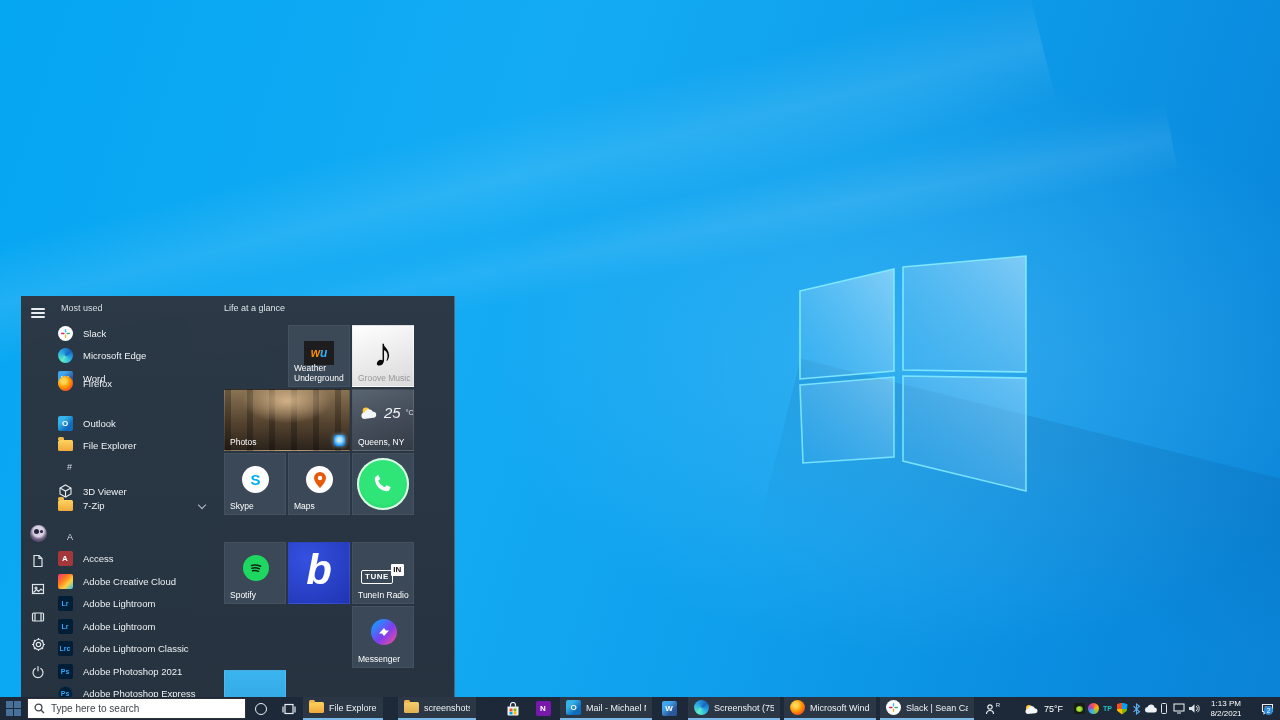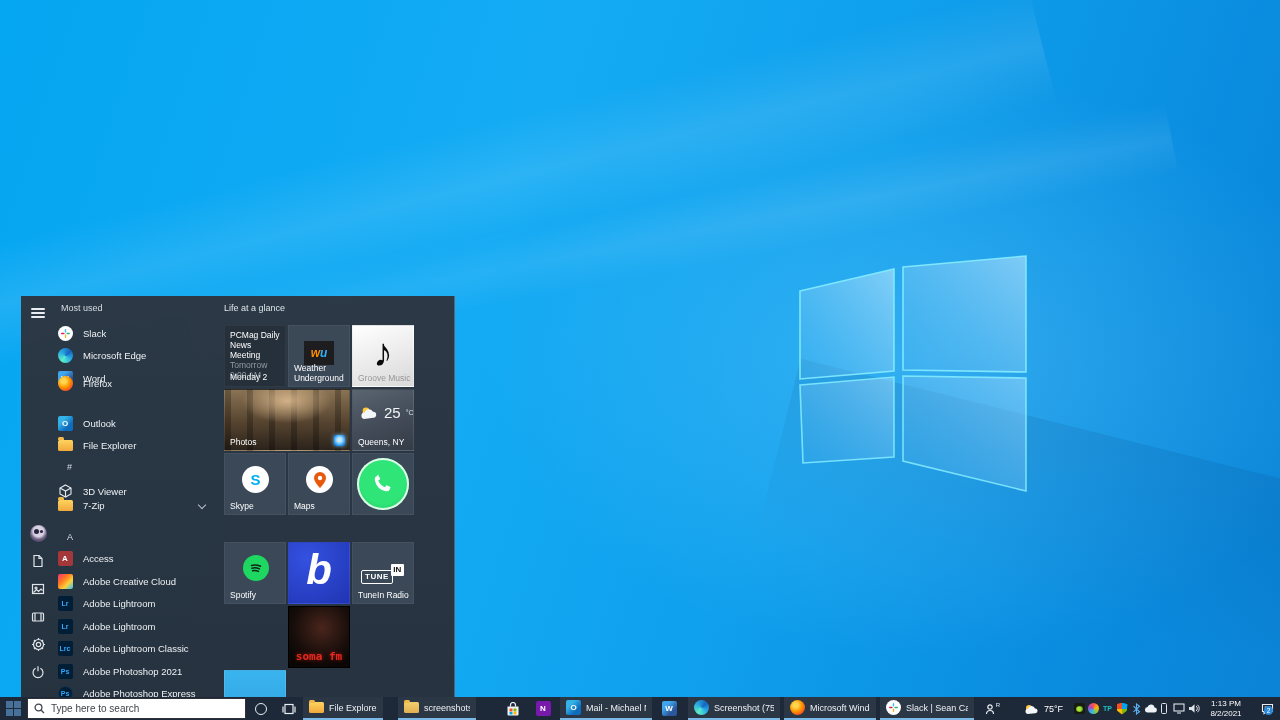--- a/index.html
+++ b/index.html
@@ -71,21 +71,21 @@
   .t-groove .note{position:absolute;left:50%;top:44%;transform:translate(-50%,-50%);font-size:40px;color:#0a0a0a;line-height:1;}
   .t-groove .tl{color:#8a8a8a;opacity:.85;}
   .t-photos{width:126px;background:
       radial-gradient(60px 30px at 50% 18%,rgba(232,196,150,.8),rgba(232,196,150,0) 75%),
       repeating-linear-gradient(90deg,rgba(0,0,0,.25) 0 6px,rgba(0,0,0,0) 6px 22px),
       linear-gradient(180deg,#8a7354,#55432f 55%,#2b231b);}
   .t-photos .papp{position:absolute;right:4px;bottom:4px;width:11px;height:11px;border-radius:2px;
       background:radial-gradient(circle at 50% 45%,#bfe6ff 0 25%,#2196f3 70%,#0d5fb0);box-shadow:0 0 4px rgba(120,200,255,.9);}
   .t-wthr{background:linear-gradient(160deg,#5a6572,#424b57 55%,#343c47);}
   .t-wthr .row{position:absolute;left:6px;top:14px;display:flex;align-items:center;gap:5px;}
-  .t-wthr .temp{font-size:15px;color:#f2f5f7;}
+  .t-wthr .temp{font-size:15px;color:#f2f5f7;font-style:italic;}
   .t-wthr .unit{font-size:7px;vertical-align:top;color:#dfe5ea;}
   .white-badge{width:27px;height:27px;border-radius:50%;background:#fff;display:flex;align-items:center;justify-content:center;}
   .sky-s{color:#00aff0;font-weight:bold;font-size:15px;}
   .t-band{background:radial-gradient(90px 90px at 30% 25%,#3451e0,#2238b8 60%,#18279a);}
   .t-band .b{position:absolute;left:50%;top:48%;transform:translate(-50%,-54%);font-size:42px;font-weight:bold;font-style:italic;color:#fff;}
   .tune-wrap{position:absolute;left:8px;top:22px;}
   .tune-box{display:inline-block;border:1.4px solid #fff;border-radius:2px;color:#fff;font-weight:bold;font-size:8px;padding:1.5px 3px;letter-spacing:.5px;}
   .in-box{display:inline-block;background:#fff;color:#111;font-weight:bold;font-size:8px;padding:1.5px 2.5px;border-radius:1px;position:relative;top:-7px;left:-2px;}
   .qobuz-i{width:25px;height:25px;border-radius:50%;background:#0d0d0d;position:relative;}
   .qobuz-i::before{content:"";position:absolute;left:5px;top:5px;width:11px;height:11px;border:1.8px solid #fff;border-radius:50%;}
@@ -299,25 +299,20 @@
   </div>
   <div class="app-row" style="top:386px">
     <span class="ai">
         <span class="li psx-i">Ps</span>
       </span>
     <span class="al">Adobe Photoshop Express</span>
   </div>
 
   <div class="tiles-head">Life at a glance</div>
 
-  <div class="tile t-cal" style="left:203px;top:29px">
-    <div class="tt">PCMag Daily News Meeting</div>
-    <div class="ts">Tomorrow 9:00 AM</div>
-    <div class="tf">Monday 2</div>
-  </div>
 
   <div class="tile" style="left:267px;top:29px">
     <div class="wu-box">
       <span style="color:#ff8a00">w</span>
         <span style="color:#2bb3ff">u</span>
     </div>
     <div class="tl">Weather Underground</div>
   </div>
 
   <div class="tile t-groove" style="left:331px;top:29px">
@@ -383,24 +378,29 @@
   </div>
 
   <div class="tile" style="left:331px;top:246px">
     <div class="tune-wrap">
       <span class="tune-box">TUNE</span><span class="in-box">IN</span>
     </div>
     <div class="tl">TuneIn Radio</div>
   </div>
 
 
-  <div class="tile t-soma" style="left:267px;top:310px">
-    <div class="logo">soma fm</div>
-  </div>
-
+
+  <div class="tile" style="left:331px;top:310px">
+    <div class="msgr-i" style="position:absolute;left:18px;top:12px">
+      <svg width="12" height="12" viewBox="0 0 12 12">
+          <path d="M1 7.5 L6 2 l2 2.5 L11 4.5 6 10 4 7.5 Z" fill="#fff"></path>
+        </svg>
+    </div>
+    <div class="tl">Messenger</div>
+  </div>
 
   <div class="tile t-partial" style="left:203px;top:374px"></div>
 </div>
 
 <div class="taskbar">
 
   <div class="tb" style="left:0;width:27px">
     <div class="winsm">
         <i></i>
         <i></i>

